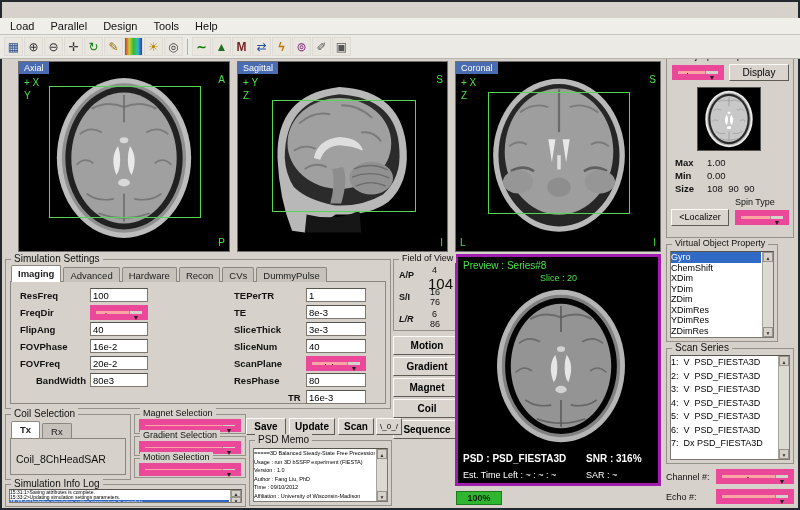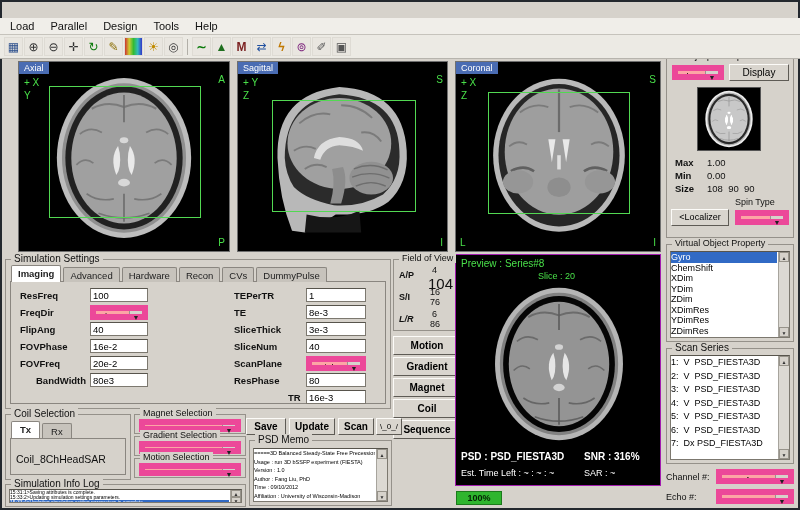--- a/index.html
+++ b/index.html
@@ -62,21 +62,21 @@
   .sb .ar { height:10px; font-size:5px; line-height:10px; text-align:center; background:#d6d2cb;
     border:1px solid #97938a; color:#333; flex:none; }
 
   .tabs { position:absolute; display:flex; align-items:flex-end; z-index:4; }
   .tab { height:15px; line-height:15px; padding:0 6px; font-size:9.5px; background:#c7c3bc;
     border:1px solid #8a8680; border-bottom:none; border-radius:2px 2px 0 0; margin-right:2px; color:#222; white-space:nowrap; }
   .tab.active { background:#ffffff; height:17px; font-weight:bold; }
   .tabpanel { position:absolute; border:1px solid #8a8680; }
 
   
-  .preview { position:absolute; background:#000; border:1px solid #a21caf; overflow:hidden; }
+  .preview { position:absolute; background:#000; border:3px solid #a21caf; overflow:hidden; }
   .pv-text { position:absolute; white-space:nowrap; }
   .progress { position:absolute; background:#2fb52f; border:1px solid #1c7a1c; color:#042204;
     font-size:9px; font-weight:bold; text-align:center; line-height:12px; }
 </style>
 </head>
 <body>
 
 <svg width="0" height="0" style="position:absolute">
   <defs>
     <g id="gBrainAx">
@@ -371,21 +371,21 @@
     <span class="lab b" style="left:8px;top:126px;">Size</span>
     <span class="lab" style="left:40px;top:126px;white-space:pre;">108  90  90</span>
     <span class="lab" style="left:68px;top:140px;font-size:9px;">Spin Type</span>
     <div class="btn" style="left:4px;top:152px;width:58px;height:17px;line-height:15px;font-size:9px;">&lt;Localizer</div>
     <div class="combo" style="left:68px;top:153px;width:54px;">
       <span class="ct">1</span>
       <span class="ca">▼</span>
     </div>
   </div>
 
-  <div class="gb" style="left:666px;top:244px;width:128px;height:98px;">
+  <div class="gb" style="left:666px;top:244px;width:112px;height:98px;">
     <span class="gbt" style="font-size:9px;">Virtual Object Property</span>
     <div class="listbox" style="left:3px;top:6px;right:3px;bottom:3px;">
       <div class="li sel" style="font-size:9px;height:10.5px;line-height:10.5px;">Gyro</div>
       <div class="li" style="font-size:9px;height:10.5px;line-height:10.5px;">ChemShift</div>
       <div class="li" style="font-size:9px;height:10.5px;line-height:10.5px;">XDim</div>
       <div class="li" style="font-size:9px;height:10.5px;line-height:10.5px;">YDim</div>
       <div class="li" style="font-size:9px;height:10.5px;line-height:10.5px;">ZDim</div>
       <div class="li" style="font-size:9px;height:10.5px;line-height:10.5px;">XDimRes</div>
       <div class="li" style="font-size:9px;height:10.5px;line-height:10.5px;">YDimRes</div>
       <div class="li" style="font-size:9px;height:10.5px;line-height:10.5px;">ZDimRes</div>

